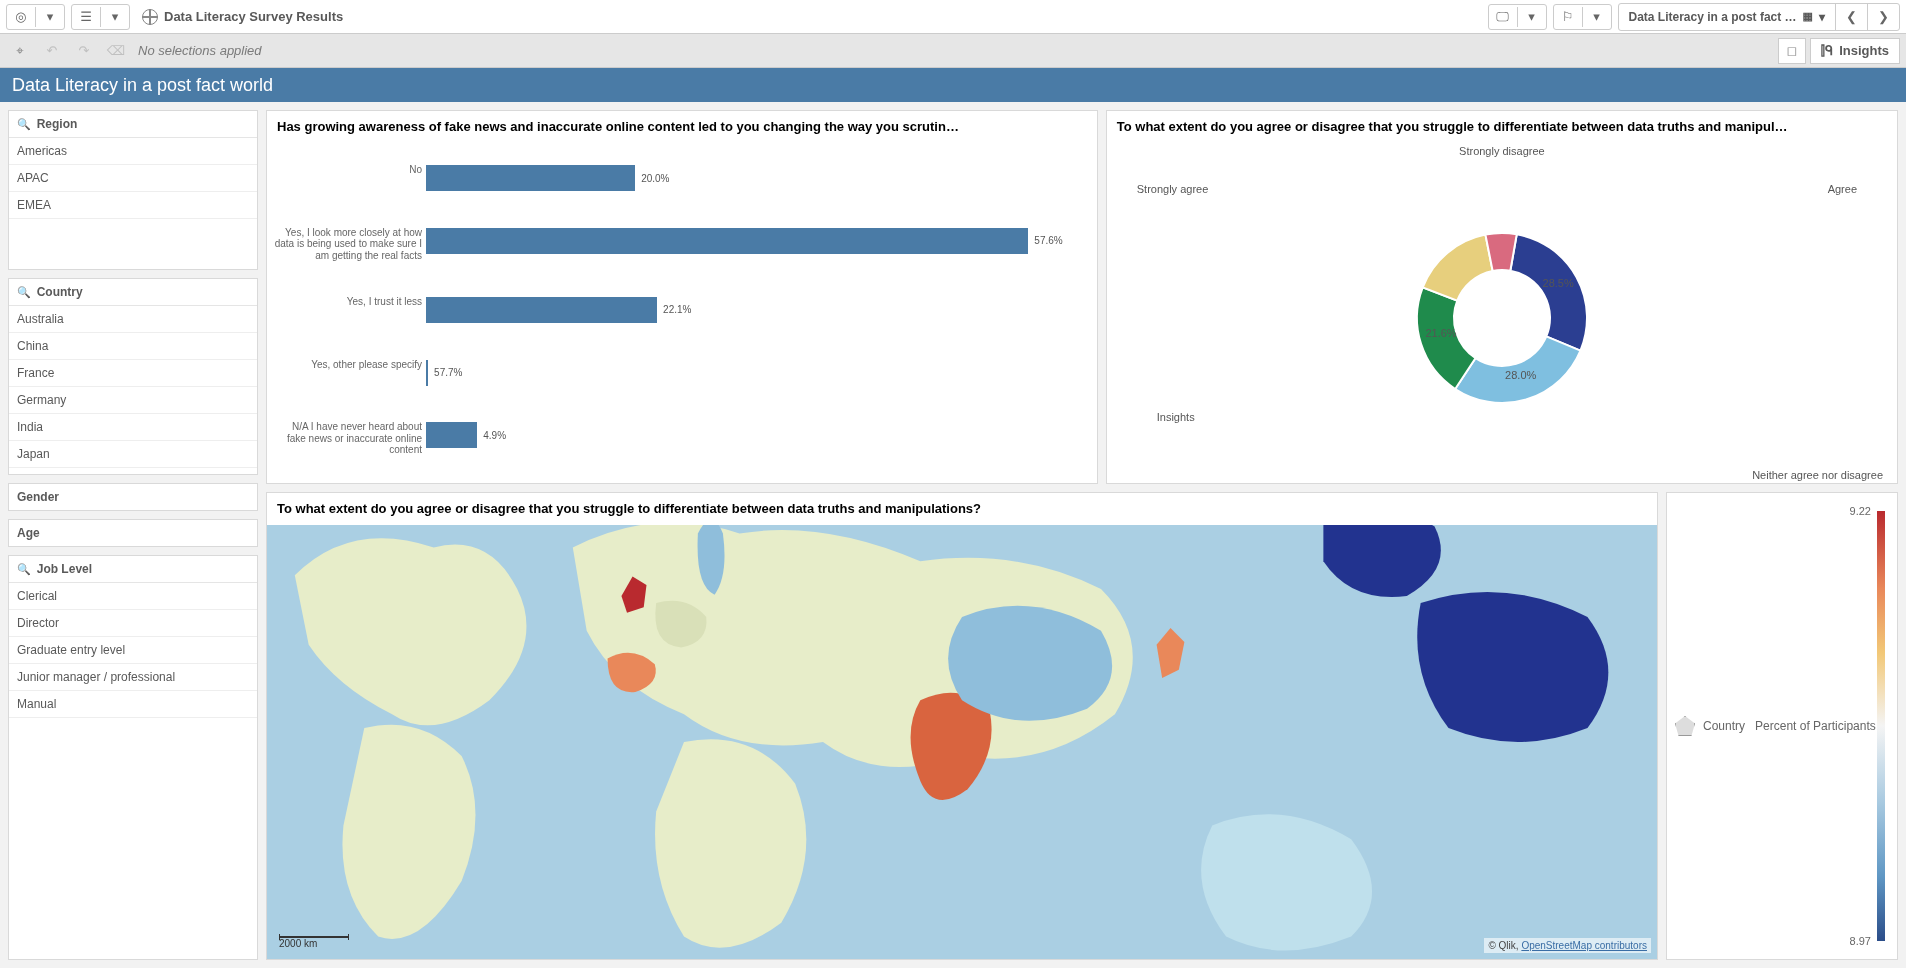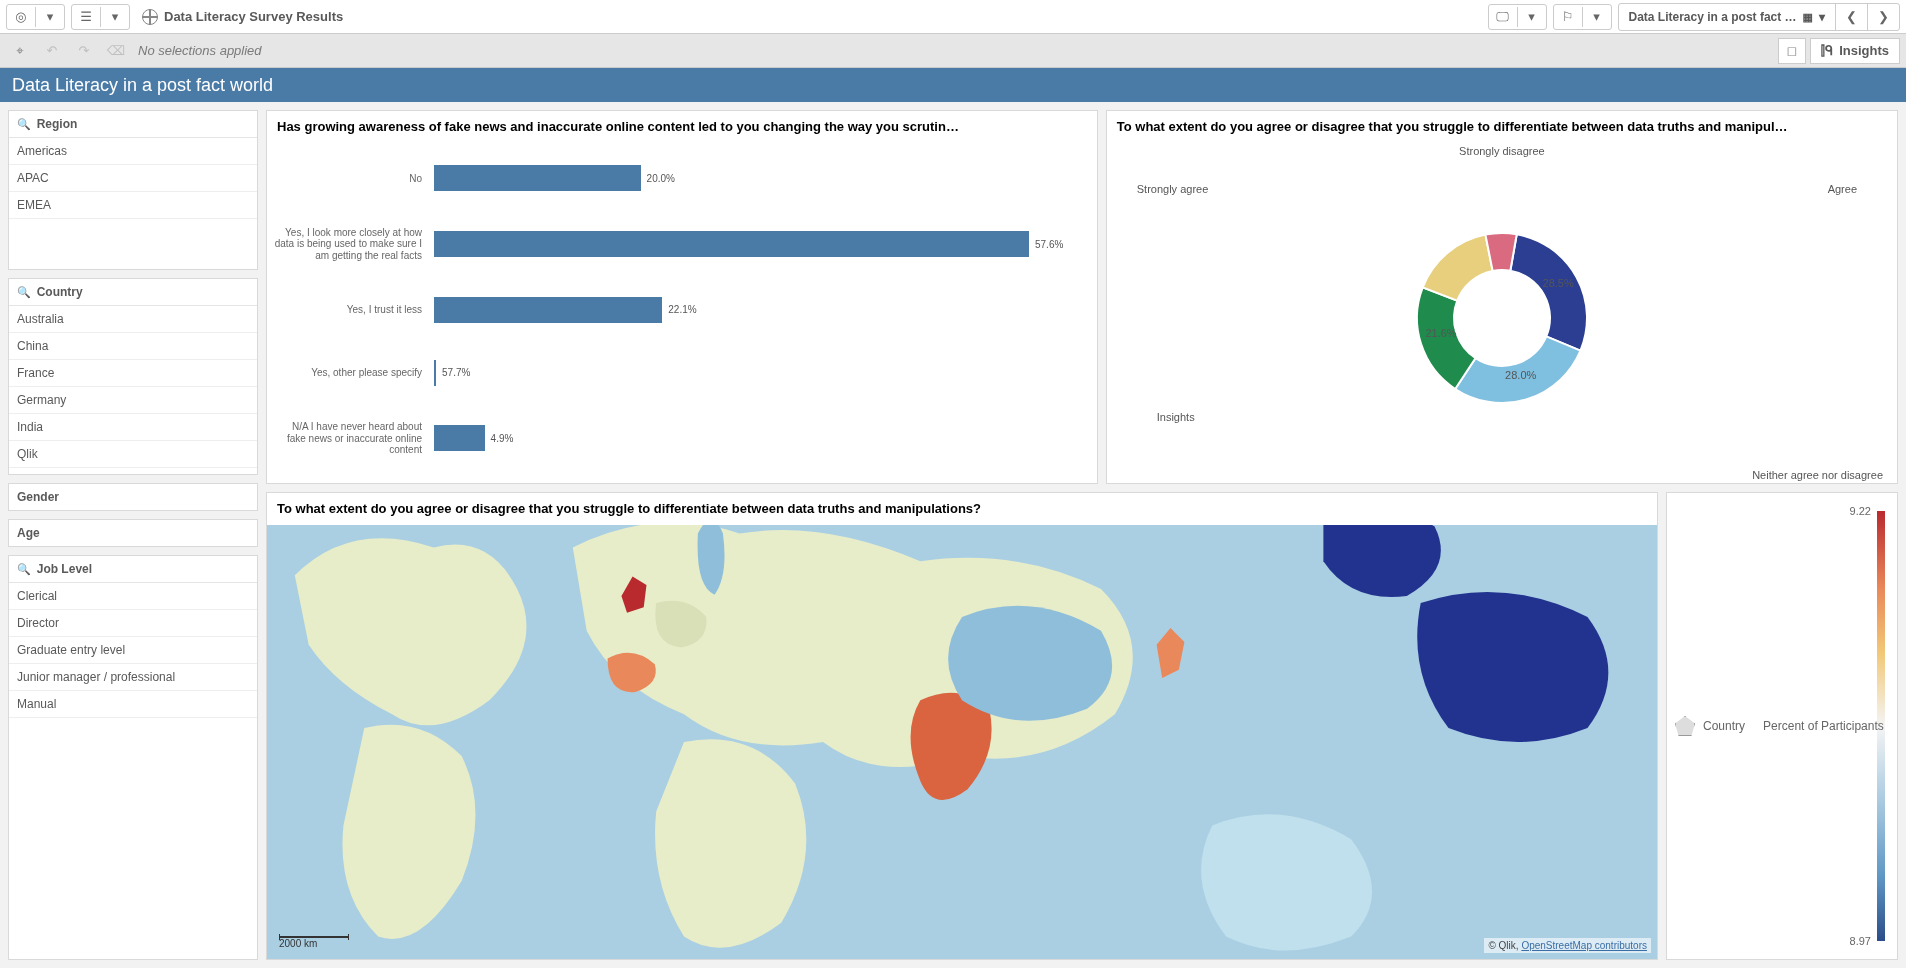--- a/index.html
+++ b/index.html
@@ -7,41 +7,41 @@
 .topbar{height:34px;background:#fff;border-bottom:1px solid #ccc;display:flex;align-items:center;padding:0 6px;gap:6px}
 .tb-group{display:flex;align-items:center;border:1px solid #ccc;border-radius:3px;height:26px}
 .tb-btn{width:28px;height:24px;display:flex;align-items:center;justify-content:center;color:#666;cursor:pointer}
 .tb-sep{width:1px;height:20px;background:#ccc}
 .app-title{display:flex;align-items:flex-start;gap:6px;margin-left:6px;color:#595959;font-weight:600;font-size:13px}
 .globe{width:16px;height:16px;border:1.5px solid #888;border-radius:50%;position:relative;display:inline-block}
 .globe::before{content:"";position:absolute;top:-1px;left:6px;width:2px;height:16px;background:#888}
 .globe::after{content:"";position:absolute;top:6px;left:-1px;width:16px;height:2px;background:#888}
 .spacer{flex:1}
 .sheet-nav{display:flex;align-items:center;border:1px solid #ccc;border-radius:3px;height:28px;background:#fff}
-.sheet-title{padding:0 10px;font-size:12px;color:#595959;font-weight:600;display:flex;align-items:flex-end;gap:6px}
+.sheet-title{padding:0 10px;font-size:12px;color:#595959;font-weight:600;display:flex;align-items:flex-start;gap:6px}
 .nav-btn{width:32px;height:26px;display:flex;align-items:center;justify-content:center;color:#666;border-left:1px solid #ccc;cursor:pointer}
 .selbar{height:34px;background:#e6e6e6;border-bottom:1px solid #ccc;display:flex;align-items:center;padding:0 6px;gap:4px}
 .sel-btn{width:28px;height:26px;display:flex;align-items:center;justify-content:center;color:#888}
 .sel-btn.disabled{opacity:.4}
 .sel-text{color:#7a7a7a;font-style:italic;margin-left:4px}
 .insights-btn{display:flex;align-items:center;gap:6px;height:26px;padding:0 10px;border:1px solid #ccc;background:#fff;font-weight:600;color:#595959;cursor:pointer}
 .sheet-header{height:34px;background:#4a7ba6;color:#fff;display:flex;align-items:center;padding:0 12px;font-size:18px}
 .canvas{display:flex;gap:8px;padding:8px;height:calc(100vh - 102px)}
 .sidebar{width:250px;display:flex;flex-direction:column;gap:8px;overflow:hidden}
 .panel{background:#fff;border:1px solid #d9d9d9}
 .panel-hd{padding:6px 8px;border-bottom:1px solid #e5e5e5;display:flex;align-items:center;gap:6px;font-weight:700;color:#595959;font-size:12px}
 .list-item{padding:6px 8px;border-bottom:1px solid #eee;font-size:12px;color:#595959;cursor:pointer}
 .country-list{max-height:168px;overflow:auto}
 .mini-icon{font-size:11px;color:#999}
 .main{flex:1;display:flex;flex-direction:column;gap:8px;overflow:hidden}
 .row{display:flex;gap:8px;flex:0 0 auto}
 .obj{background:#fff;border:1px solid #d9d9d9;display:flex;flex-direction:column;position:relative}
 .obj-title{padding:8px 10px;font-weight:700;color:#000000;font-size:13px;white-space:nowrap;overflow:hidden;text-overflow:ellipsis;border-bottom:1px solid transparent}
 .bar-chart{flex:1;padding:4px 16px 10px 4px;display:flex;flex-direction:column;justify-content:space-around}
-.bar-row{display:flex;align-items:center;gap:8px}
+.bar-row{display:flex;align-items:flex-start;}
 .bar-label{width:155px;font-size:10px;color:#666;line-height:1.15;text-align:right;padding-right:4px}
 .bar-track{flex:1;position:relative;height:28px;display:flex;align-items:center}
 .bar-fill{height:26px;background:#4a7ba6}
 .bar-val{font-size:10px;color:#555;margin-left:6px}
 .donut-wrap{flex:1;display:flex;align-items:center;justify-content:center;position:relative}
 .donut-label{position:absolute;font-size:11px;color:#555;white-space:nowrap}
 .map-row{flex:1;display:flex;gap:8px;min-height:0}
 .map-body{flex:1;position:relative;background:#aacfe3;overflow:hidden}
 .map-attr{position:absolute;right:6px;bottom:6px;font-size:10px;color:#444;background:rgba(255,255,255,.6);padding:2px 4px}
 .map-attr a{color:#3a6ea5}
@@ -133,21 +133,21 @@
       <div class="panel-hd">
           <span class="mini-icon">🔍</span>
           <span>Country</span>
         </div>
       <div id="country-items" class="country-list">
           <div class="list-item">Australia</div>
           <div class="list-item">China</div>
           <div class="list-item">France</div>
           <div class="list-item">Germany</div>
           <div class="list-item">India</div>
-          <div class="list-item">Qlik</div>
+          <div class="list-item">Japan</div>
           <div class="list-item">Singapore</div>
         </div>
     </div>
     <div class="panel">
       <div class="panel-hd" style="border:0">
           <span>Gender</span>
         </div>
     </div>
     <div class="panel">
       <div class="panel-hd" style="border:0">
@@ -274,18 +274,18 @@
           </div>
         </div>
       </div>
       <div class="legend">
         <div class="gradient-bar"></div>
         <div class="grad-lbl" style="top:12px">9.22</div>
         <div class="grad-lbl" style="bottom:12px">8.97</div>
         <div class="legend-mid">
           <div class="pentagon"></div>
           <span>Country</span>
-          <span style="margin-left:10px">Percent of Participants</span>
+          <span style="margin-left:2px">Percent of Participants</span>
         </div>
       </div>
     </div>
   </div>
 </div>
 
 </body></html>

